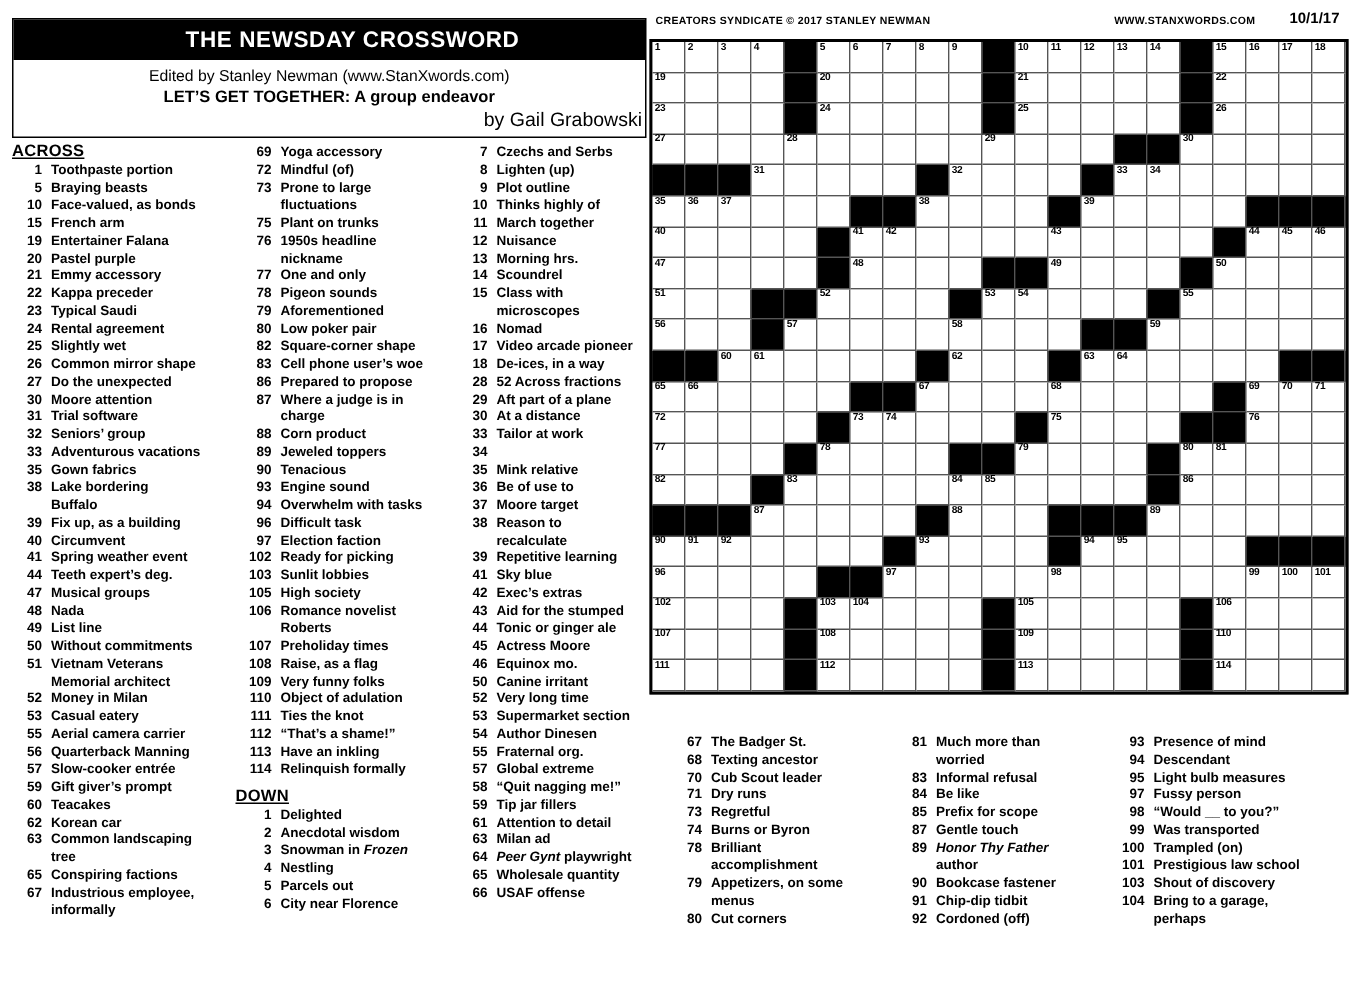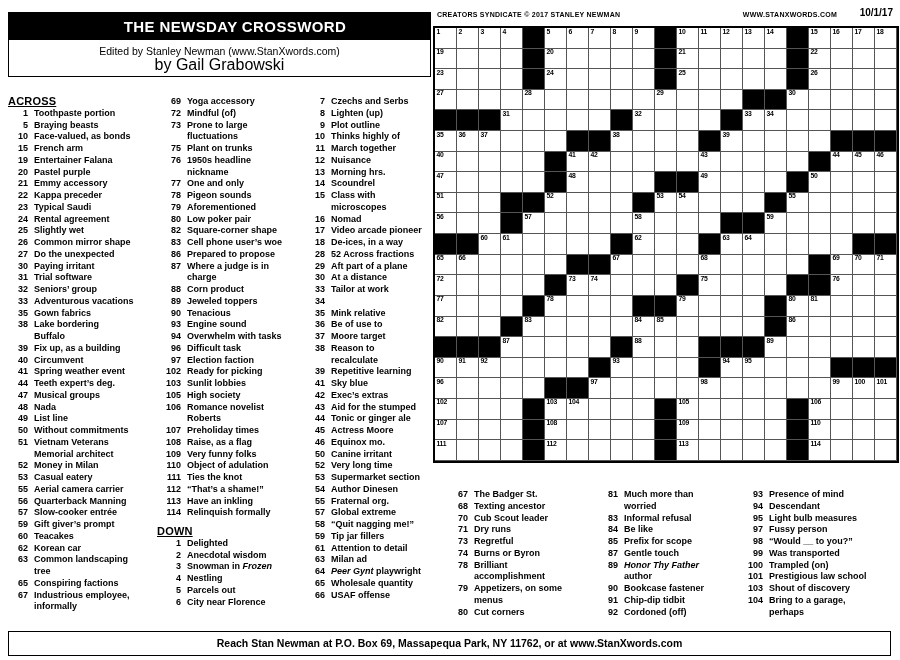--- a/index.html
+++ b/index.html
@@ -6,21 +6,21 @@
   .page{position:relative;width:900px;height:660px;background:#ffffff;
         font-family:"Liberation Sans","DejaVu Sans",sans-serif;color:#000;overflow:hidden;}
 
   
   .title-block{position:absolute;left:8px;top:12px;width:421px;border:1.5px solid #000;background:#fff;}
   .title-bar{background:#000;color:#fff;text-align:center;font-weight:bold;
              font-size:15px;line-height:27px;height:27px;letter-spacing:.4px;padding-left:31px;}
   .title-body{text-align:center;padding:4px 2px 5px 2px;}
   .edited-line{font-size:10.5px;line-height:14px;}
   .theme-line{font-size:11px;line-height:14.5px;font-weight:bold;}
-  .byline{font-size:16px;line-height:13px;}
+  .byline{font-size:13px;line-height:13px;text-align:right;}
 
   
   .clue-col{position:absolute;top:96px;}
   #col1{left:8px;width:148px;}
   #col2{left:157px;width:145px;}
   #col3{left:301px;width:143px;}
   .bottom-col{position:absolute;top:489px;}
   #bcol1{left:444px;width:152px;}
   #bcol2{left:594px;width:147px;}
   #bcol3{left:739px;width:159px;}
@@ -50,20 +50,21 @@
 </style>
 </head>
 <body>
 
 <div class="page">
 
   <div class="title-block">
     <div class="title-bar">THE NEWSDAY CROSSWORD</div>
     <div class="title-body">
       <div class="edited-line">Edited by Stanley Newman (www.StanXwords.com)</div>
+      <div class="theme-line">LET’S GET TOGETHER: A group endeavor</div>
       <div class="byline">by Gail Grabowski</div>
     </div>
   </div>
 
   <div class="gh-syndicate">CREATORS SYNDICATE © 2017 STANLEY NEWMAN</div>
   <div class="gh-site">WWW.STANXWORDS.COM</div>
   <div class="gh-date">10/1/17</div>
 
   <div class="grid-wrap">
     <div class="grid" id="grid">
@@ -788,21 +789,21 @@
       <div class="clue">
         <span class="cn">26</span>
         <span class="ct">Common mirror shape</span>
       </div>
       <div class="clue">
         <span class="cn">27</span>
         <span class="ct">Do the unexpected</span>
       </div>
       <div class="clue">
         <span class="cn">30</span>
-        <span class="ct">Paying irritant</span>
+        <span class="ct">Moore attention</span>
       </div>
       <div class="clue">
         <span class="cn">31</span>
         <span class="ct">Trial software</span>
       </div>
       <div class="clue">
         <span class="cn">32</span>
         <span class="ct">Seniors’ group</span>
       </div>
       <div class="clue">
@@ -1346,15 +1347,14 @@
         <span class="cn">103</span>
         <span class="ct">Shout of discovery</span>
       </div>
       <div class="clue">
         <span class="cn">104</span>
         <span class="ct">Bring to a garage,
 perhaps</span>
       </div>
     </div>
 
-  <div class="footer-box">Reach Stan Newman at P.O. Box 69, Massapequa Park, NY 11762, or at www.StanXwords.com</div>
 
 </div>
 
 </body></html>

